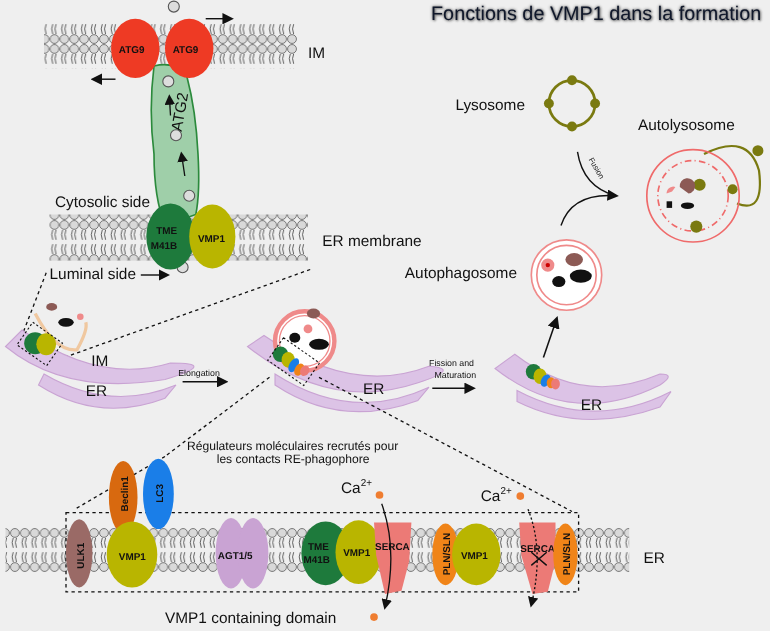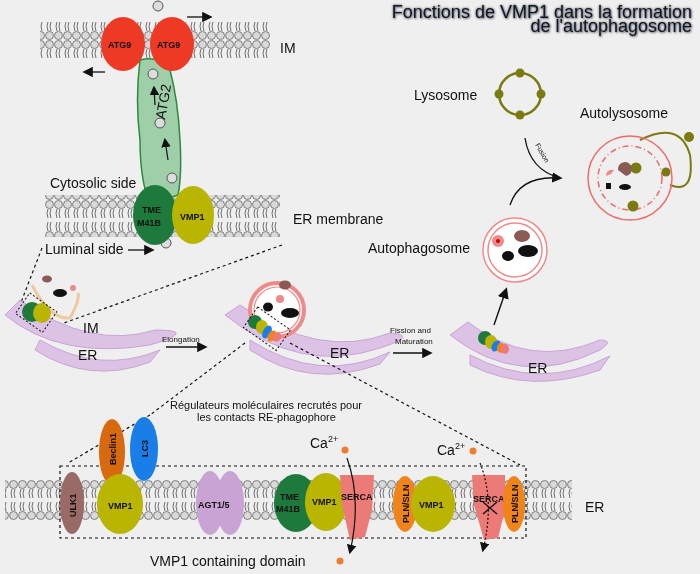--- a/index.html
+++ b/index.html
@@ -8,21 +8,20 @@
   .lbl{font-family:"Liberation Sans",sans-serif;fill:#111;}
   .prot{font-family:"Liberation Sans",sans-serif;font-weight:bold;fill:#111;font-size:9px;}
   .title{position:absolute;right:8px;top:5px;text-align:right;font-size:18px;line-height:14px;color:#0f172a;
          text-shadow:0 0 2px #777,0 0 3px #999,1px 1px 2px #888;}
 </style>
 </head>
 <body>
 
 <div class="title">
   <div>Fonctions de VMP1 dans la formation</div>
-  <div>de l'autophagosome</div>
 </div>
 
 <svg width="700" height="574" viewBox="0 0 700 574">
   <defs>
 
     <pattern id="bilayer" x="0" y="0" width="9" height="40" patternUnits="userSpaceOnUse">
       <circle cx="4.5" cy="4.5" r="4" fill="#d9d9d9" stroke="#555" stroke-width="0.7"></circle>
       <circle cx="4.5" cy="35.5" r="4" fill="#d9d9d9" stroke="#555" stroke-width="0.7"></circle>
       <path d="M3 9 q-2 4 0 9 M6 9 q-2 4 0 9 M3 22 q-2 4 0 9 M6 22 q-2 4 0 9" fill="none" stroke="#333" stroke-width="0.7"></path>
     </pattern>

